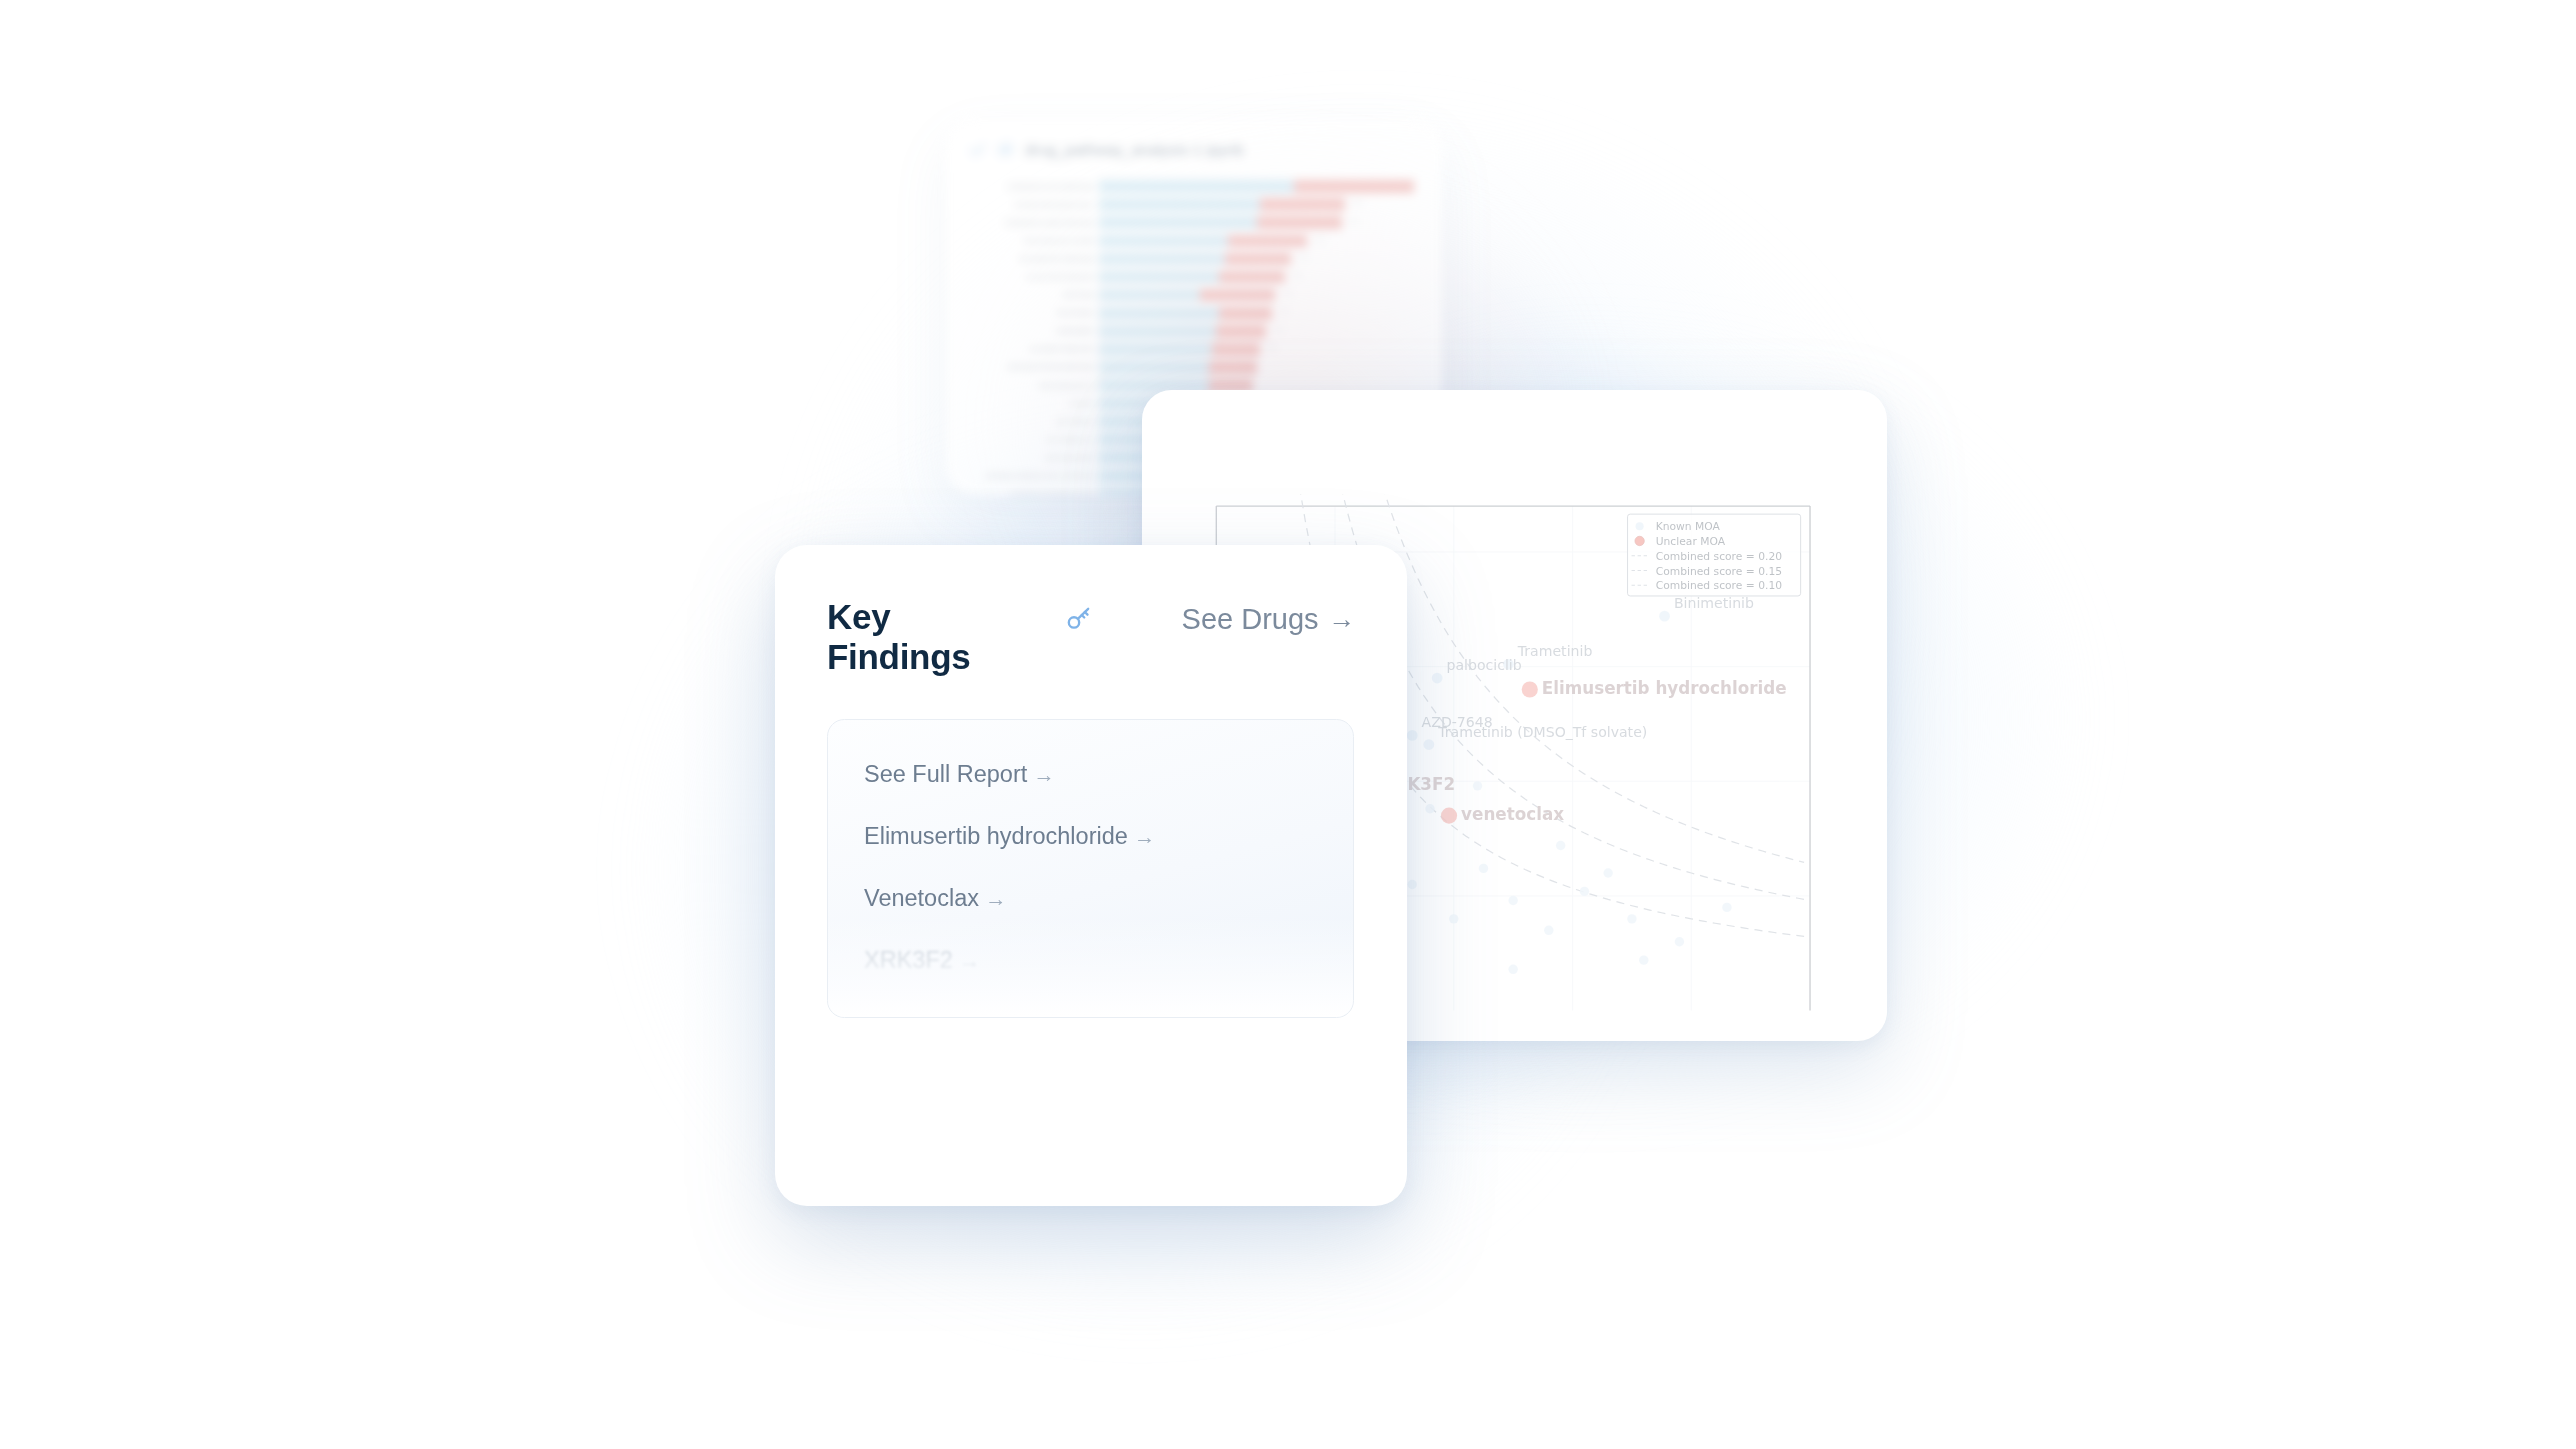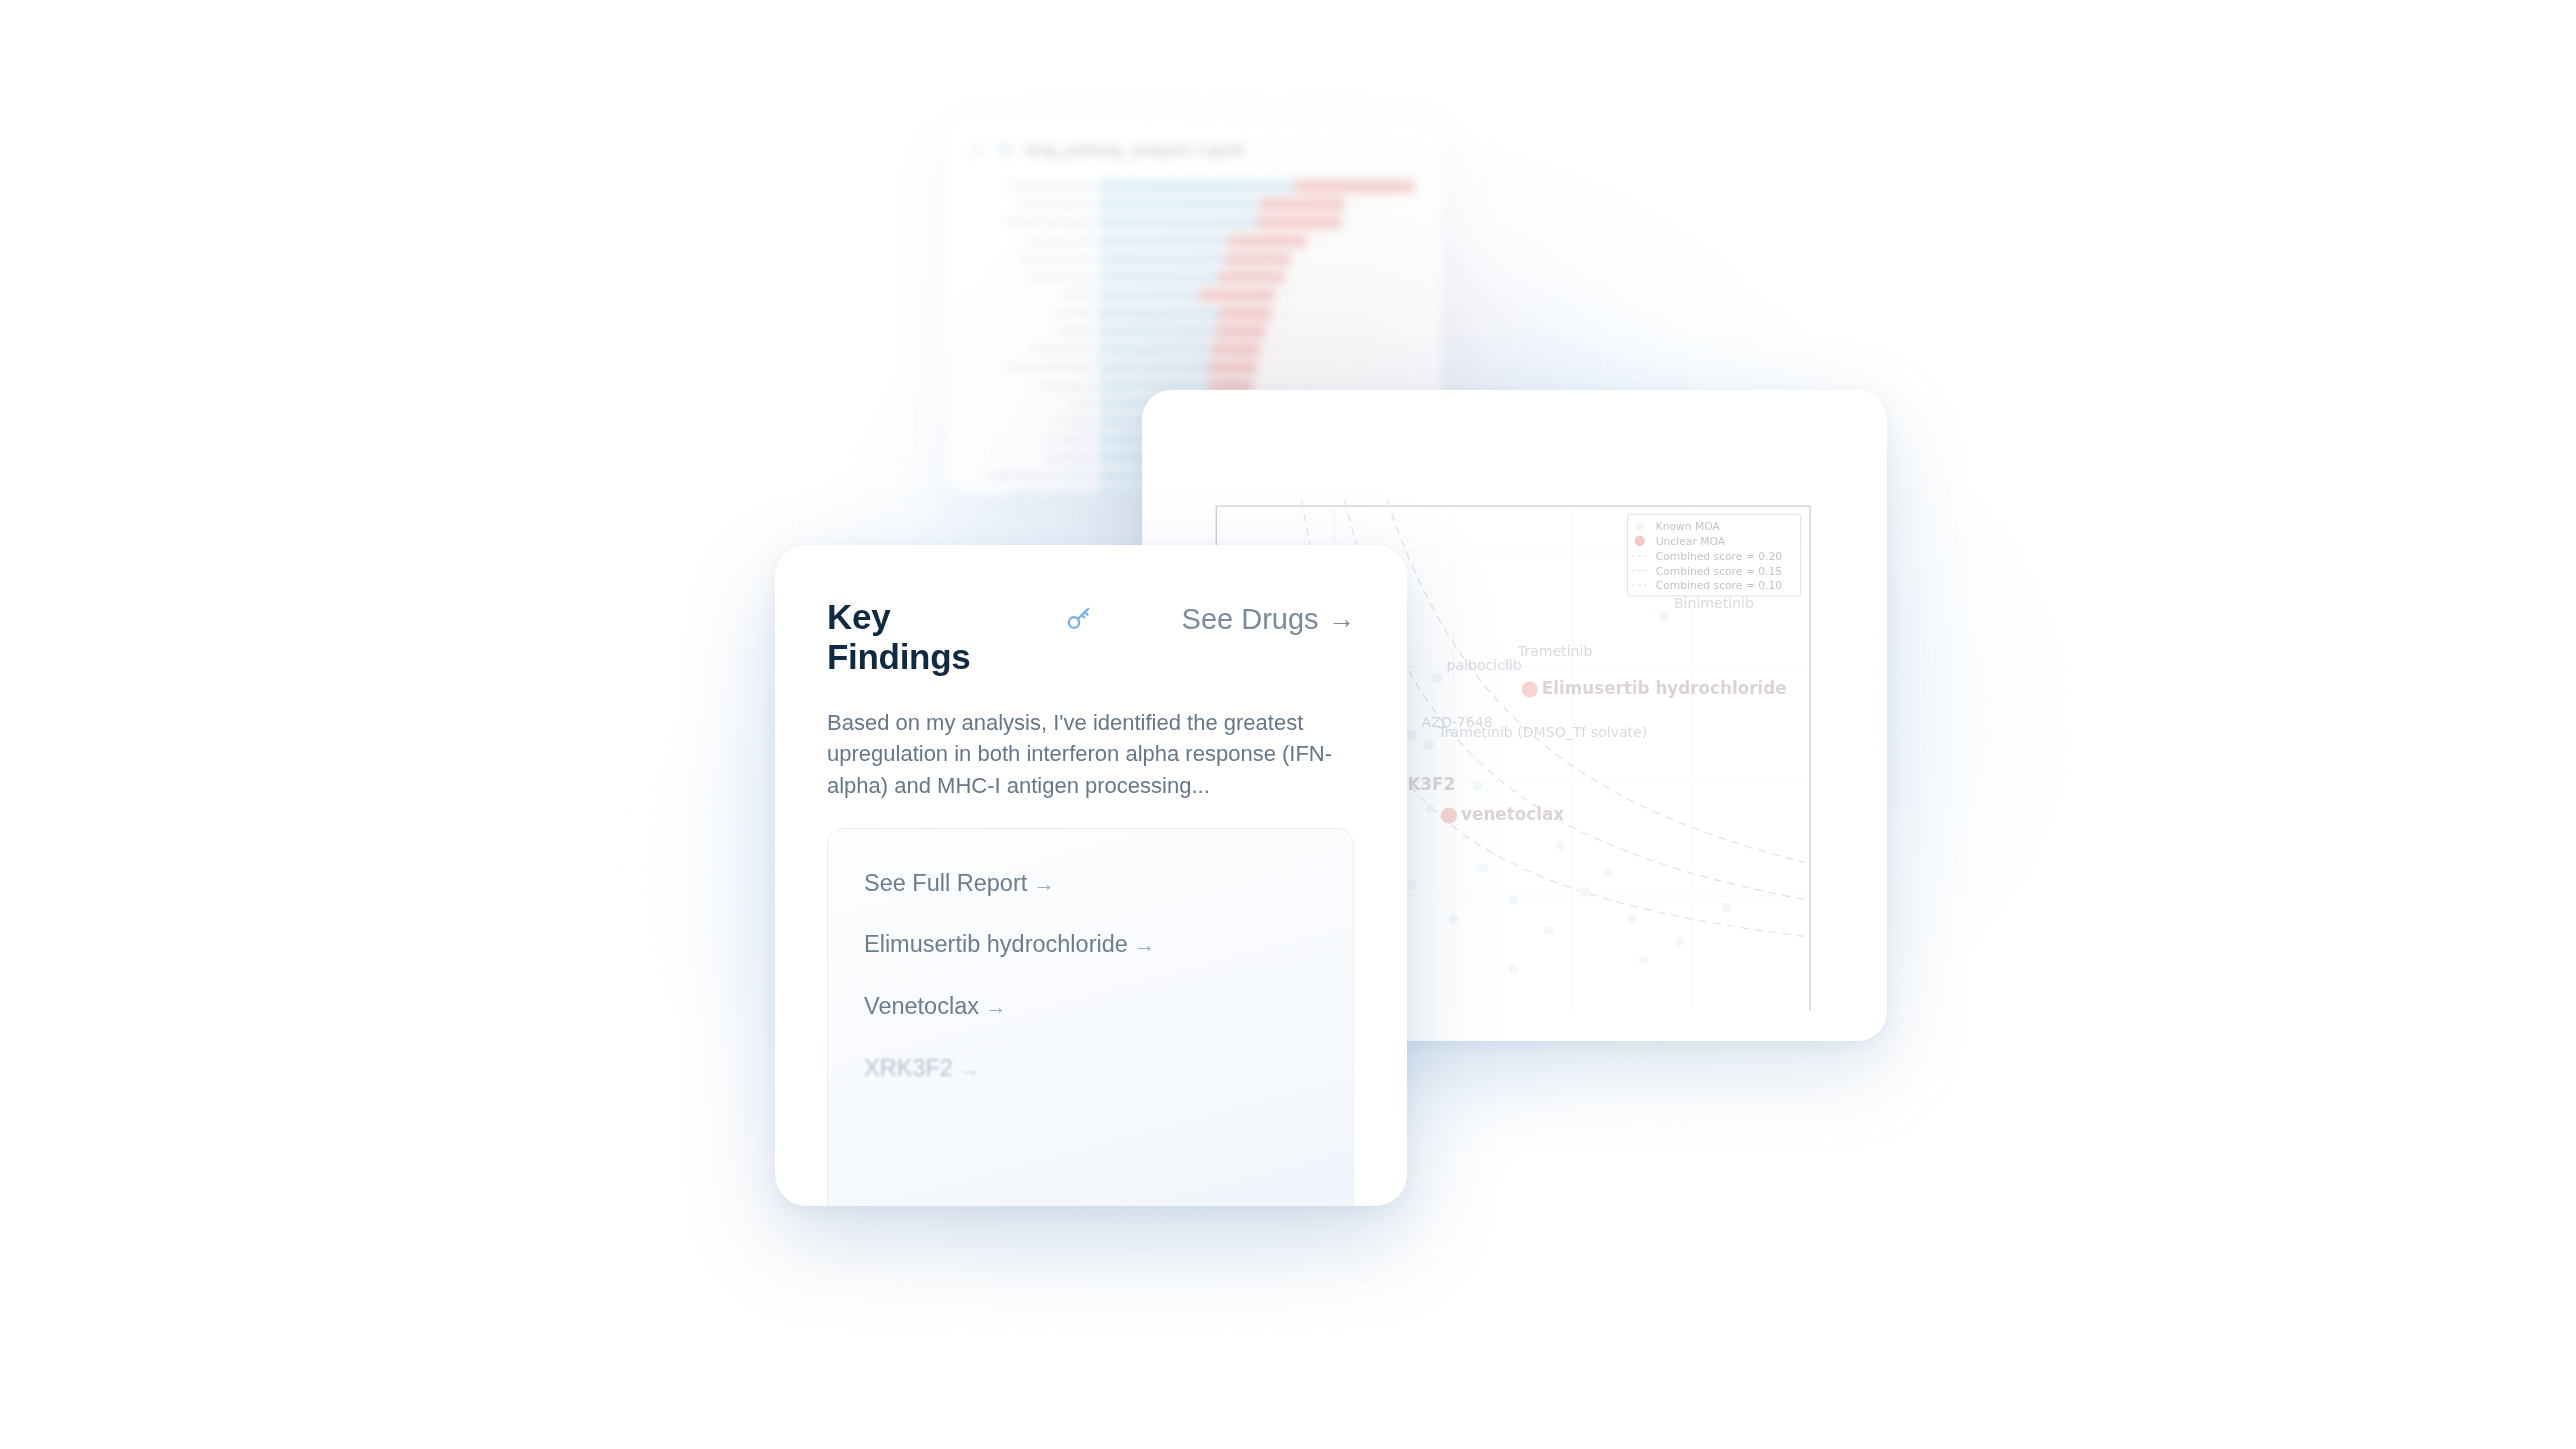--- a/index.html
+++ b/index.html
@@ -178,24 +178,24 @@
   .kf-summary {
     margin-top: 29.5px;
     font-size: 22px;
     line-height: 1.44;
     color: #67778a;
     max-width: 510px;
   }
 
   .kf-list {
     position: relative;
-    margin-top: 26px;
+    margin-top: 42px;
     padding: 38px 36px 27px 36px;
     width: 527px;
-    height: 471px;
+    height: 299px;
     border: 0.7px solid #e9eef4;
     border-radius: 17.4px;
     background: linear-gradient(165deg, #fdfeff 0%, #f6f9fd 55%, #eef4fb 100%);
     overflow: hidden;
   }
   .kf-list::after {
     content: "";
     position: absolute;
     left: 0; right: 0; bottom: 0;
     height: 101px;
@@ -446,21 +446,20 @@
             <line x1="17.6" y1="6.2" x2="20" y2="8.6"></line>
             <line x1="14.9" y1="8.9" x2="17.1" y2="11.1"></line>
           </svg>
         </span>
         <span class="kf-replay">
           <span>See Drugs</span>
           <span class="arrow">→</span>
         </span>
       </div>
 
-      <p class="kf-summary">Based on my analysis, I've identified the greatest upregulation in both interferon alpha response (IFN-alpha) and MHC-I antigen processing...</p>
 
       <div class="kf-list" id="kf-list">
           <div class="kf-item"><span>See Full Report</span><span class="arrow"> →</span></div>
           <div class="kf-item"><span>Elimusertib hydrochloride</span><span class="arrow"> →</span></div>
           <div class="kf-item"><span>Venetoclax</span><span class="arrow"> →</span></div>
           <div class="kf-item faded"><span>XRK3F2</span><span class="arrow"> →</span></div>
         </div>
 
     </div>
   </div>

